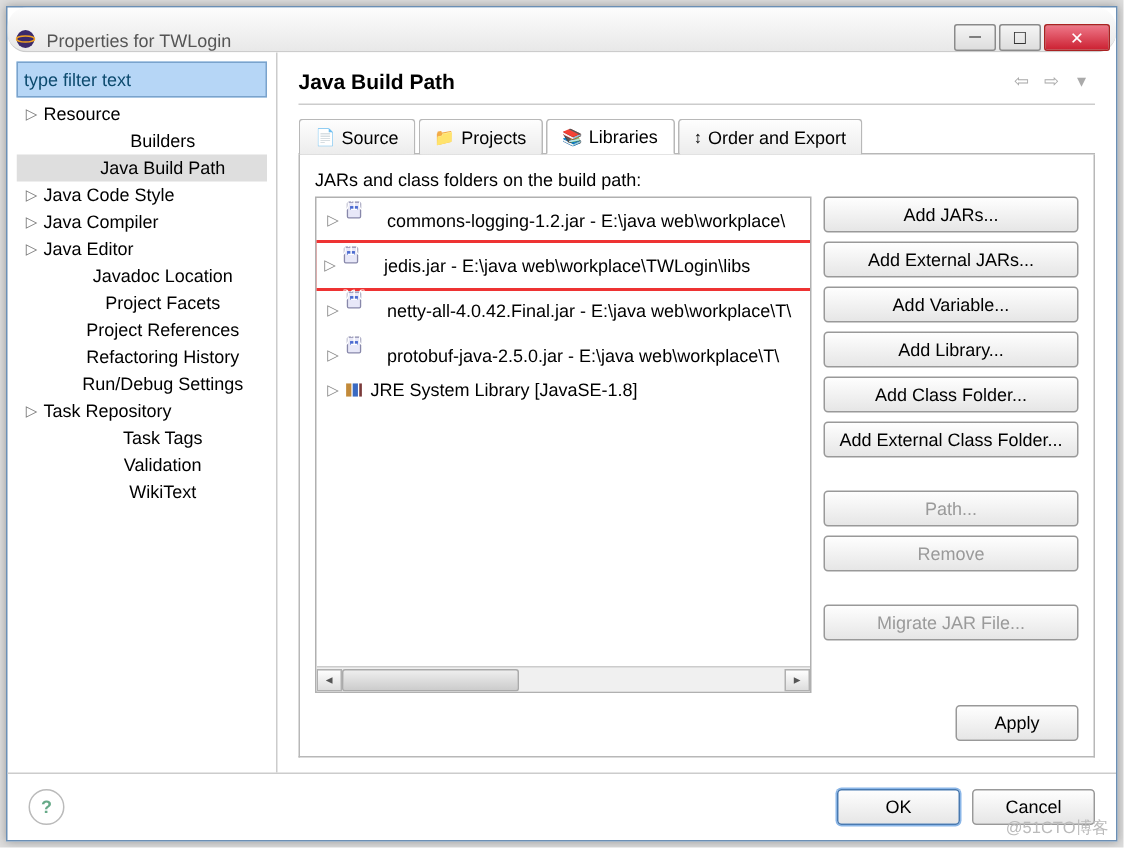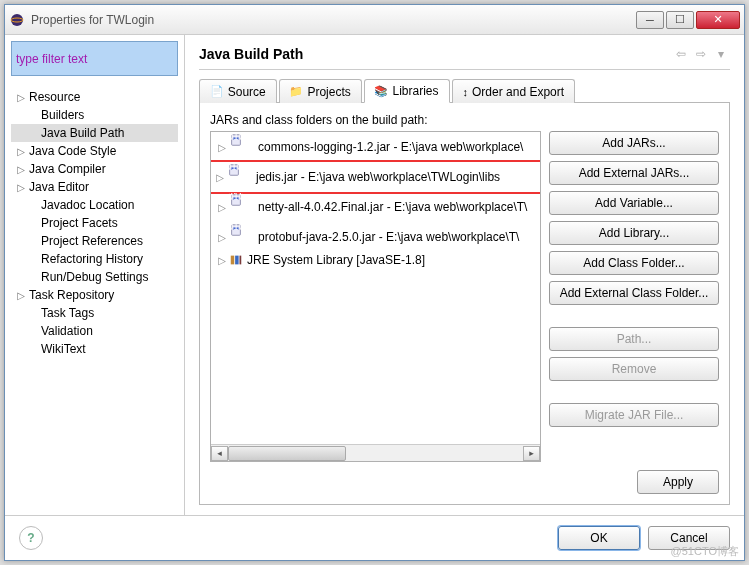--- a/index.html
+++ b/index.html
@@ -1,31 +1,31 @@
 <!DOCTYPE html>
 <html><head>
 <meta charset="utf-8">
 <style>
 * { box-sizing: border-box; font-family: "Segoe UI", Tahoma, sans-serif; font-size: 12px; }
 body { margin: 0; background: #ddd; padding: 4px; }
 .window { width: 741px; height: 557px; background: #fff; border: 1px solid #6b8fb5; box-shadow: 0 0 6px rgba(0,0,0,0.3); display: flex; flex-direction: column; }
-.titlebar { height: 30px; background: linear-gradient(#fdfdfd, #e8e8e8); border-bottom: 1px solid #ccc; display: flex; align-items: center; padding: 0 4px; }
+.titlebar { height: 30px; background: linear-gradient(#fdfdfd, #e8e8e8); border-bottom: 1px solid #ccc; display: flex; align-items: flex-end; padding: 0 4px; border-radius: 13px; }
 .titlebar .eclipse-icon { width: 16px; height: 16px; margin-right: 6px; }
 .titlebar .title { flex: 1; color: #555; }
 .winbtns { display: flex; gap: 2px; }
 .winbtn { width: 28px; height: 18px; border: 1px solid #8a8a8a; background: linear-gradient(#f5f5f5,#ddd); display: flex; align-items: center; justify-content: center; font-size: 11px; color: #333; border-radius: 2px; }
 .winbtn.close { background: linear-gradient(#e78, #c23); color: #fff; width: 44px; border-color: #a22; }
 .winbtn.max { background: linear-gradient(#f5f5f5,#ddd); }
 .content { flex: 1; display: flex; flex-direction: column; }
 .body { flex: 1; display: flex; }
 .left { width: 180px; border-right: 1px solid #ccc; padding: 6px; display: flex; flex-direction: column; }
-.filter { border: 1px solid #7aa3cc; padding: 2px 4px; background: #b6d6f6; color: #a21caf; margin-bottom: 12px; height: 35px; }
+.filter { border: 1px solid #7aa3cc; padding: 2px 4px; background: #b6d6f6; color: #0c4a6e; margin-bottom: 2px; height: 24px; }
 .tree { flex: 1; overflow: auto; }
 .tree-item { display: flex; align-items: center; padding: 2px 2px; white-space: nowrap; color: #000; }
-.tree-item.level1 { padding-left: 30px; }
+.tree-item.level1 { padding-left: 30px; justify-content: center; }
 .tree-item.selected { background: #dedede; }
 .expander { width: 16px; text-align: center; color: #777; font-size: 10px; }
 .right { flex: 1; display: flex; flex-direction: column; padding: 10px 14px 10px 14px; }
 .rheader { display: flex; align-items: center; border-bottom: 1px solid #ccc; padding-bottom: 6px; margin-bottom: 8px; }
 .rheader .title { font-size: 14px; font-weight: bold; flex: 1; }
 .rheader .navbtn { width: 18px; height: 18px; color: #aaa; margin-left: 2px; display: flex; align-items: center; justify-content: center; }
 .tabs { display: flex; border-bottom: 1px solid #b8b8b8; }
 .tab { padding: 4px 10px; border: 1px solid #b8b8b8; border-bottom: none; background: linear-gradient(#fefefe,#ececec); margin-right: 2px; border-radius: 3px 3px 0 0; display: flex; align-items: center; gap: 4px; position: relative; top: 1px; }
 .tab.active { background: #fff; border-bottom: 1px solid #fff; }
 .tabpanel { border: 1px solid #b8b8b8; border-top: none; flex: 1; padding: 10px; display: flex; flex-direction: column; }

